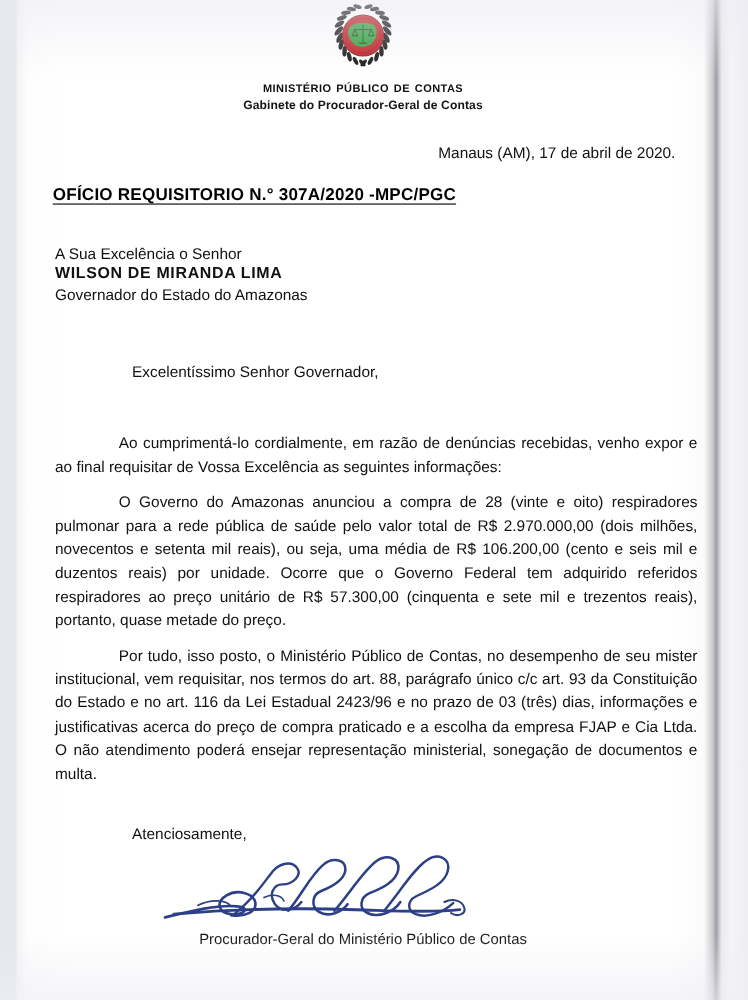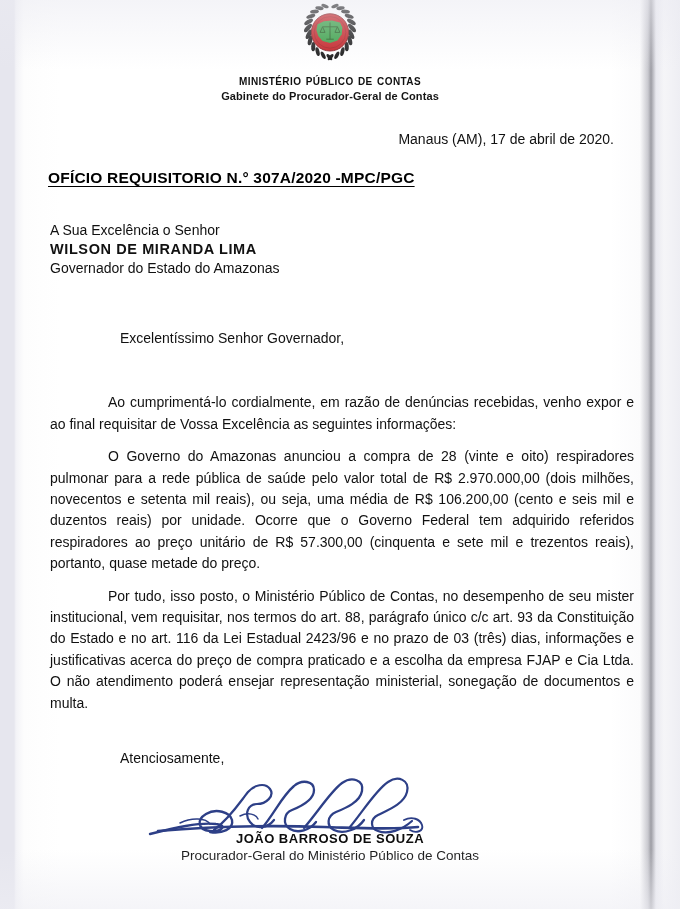--- a/index.html
+++ b/index.html
@@ -264,20 +264,19 @@
           <path d="M160 56 C174 40, 186 20, 198 11 C208 4, 220 8, 218 19 C216 30, 202 36, 192 40
                    C183 44, 182 54, 190 58 C200 63, 214 57, 220 48" stroke-width="2.3"></path>
           <path d="M206 55 C220 38, 232 18, 244 10 C254 3, 266 8, 263 20 C260 32, 244 38, 234 43
                    C226 47, 226 56, 234 59 C244 63, 258 58, 268 49" stroke-width="2.2"></path>
           <path d="M14 59 C60 55, 120 53, 180 55 C214 56, 248 58, 274 55" stroke-width="2.6"></path>
           <path d="M36 51 C48 45, 62 46, 66 52" stroke-width="1.6"></path>
           <path d="M96 44 C104 40, 112 42, 114 47" stroke-width="1.5"></path>
           <path d="M260 48 C268 44, 276 47, 278 53 C280 59, 272 62, 266 58" stroke-width="1.9"></path>
         </g>
       </svg>
-      <div class="sig-name">JOÃO BARROSO DE SOUZA</div>
       <div class="sig-role">Procurador-Geral do Ministério Público de Contas</div>
     </div>
 
   </div>
 
   <div id="scan-tint"></div>
 </div>
 
 </body></html>

